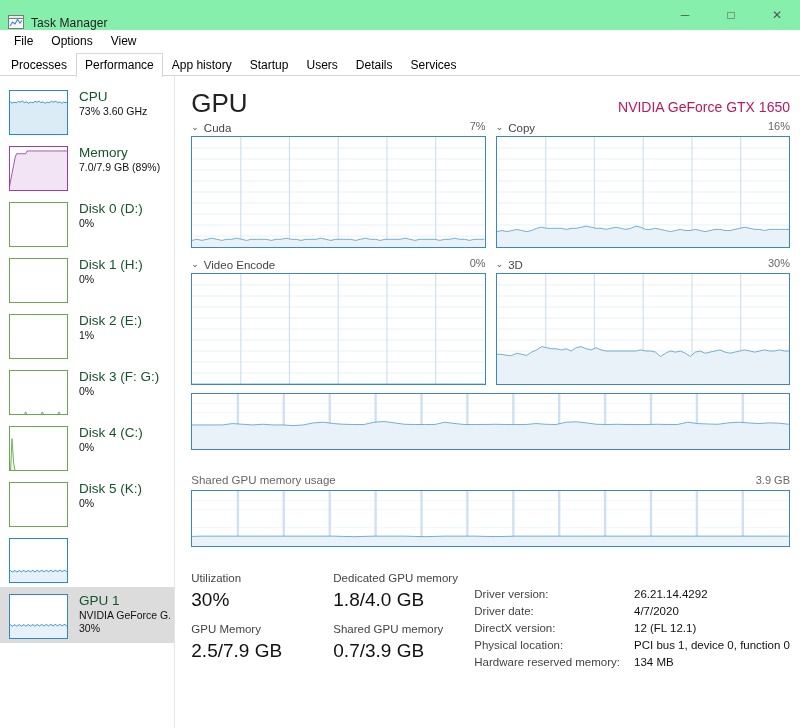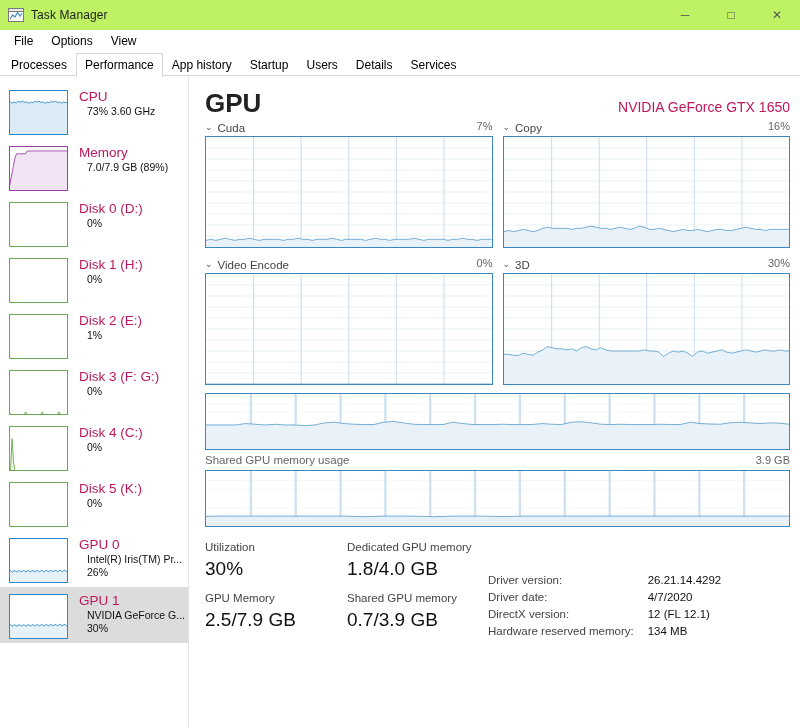--- a/index.html
+++ b/index.html
@@ -7,22 +7,22 @@
     margin: 0; padding: 0;
     width: 800px; height: 728px;
     background: #ffffff;
     font-family: "Liberation Sans", sans-serif;
     overflow: hidden;
   }
 
   
   #titlebar {
     height: 30px; width: 100%;
-    background: #bef264;
-    display: flex; align-items: center;
+    background: #86efac;
+    display: flex; align-items: flex-end;
     position: relative;
   }
   #titlebar .app-icon {
     width: 16px; height: 16px;
     margin-left: 8px; margin-right: 7px;
     flex: 0 0 auto;
   }
   #titlebar .title-text {
     font-size: 12px; color: #222; letter-spacing: .1px;
   }
@@ -103,36 +103,36 @@
   .res-item.selected { background: #dcdcdc; }
   .thumb {
     width: 59px; height: 45px;
     flex: 0 0 auto;
     margin-top: 2px;
     position: relative;
     overflow: hidden;
   }
   .thumb svg { display: block; width: 100%; height: 100%; }
   .res-text { padding-left: 11px; padding-top: 0px; overflow: hidden; }
-  .res-title { font-size: 13.5px; color: #be185d; line-height: 17px; white-space: nowrap; }
-  .res-sub { font-size: 10.5px; color: #111; line-height: 13px; white-space: nowrap; margin-left: 8px; }
+  .res-title { font-size: 13.5px; color: #14532d; line-height: 17px; white-space: nowrap; }
+  .res-sub { font-size: 10.5px; color: #111; line-height: 13px; white-space: nowrap; }
 
   
   #main {
     flex: 1 1 auto;
     position: relative;
     padding: 0 10px 0 16px;
     background: #fff;
   }
   #main-head {
     display: flex; align-items: baseline; justify-content: space-between;
     padding-top: 12px;
     height: 44px;
   }
-  #gpu-heading { font-size: 26px; color: #222; font-weight: bold; line-height: 30px; }
+  #gpu-heading { font-size: 26px; color: #222; font-weight: normal; line-height: 30px; }
   #gpu-model { font-size: 14px; color: #be185d; }
 
   .graph-label-row {
     display: flex; justify-content: space-between; align-items: baseline;
     font-size: 11.5px; color: #444;
     height: 16px;
   }
   .graph-label-row .lbl { display: flex; align-items: center; gap: 5px; }
   .chev { color: #555; font-size: 9px; line-height: 9px; display: inline-block; }
   .graph-label-row .val { color: #666; font-size: 11px; }
@@ -319,25 +319,20 @@
         </div>
       </div>
       <div class="res-item">
         <div class="thumb">
           <svg viewBox="0 0 59 45" preserveAspectRatio="none">
             <rect x="0.5" y="0.5" width="58" height="44" fill="#ffffff" stroke="#2a8ac8" stroke-width="1"></rect>
             <polygon points="0,45 0.00,33.30 1.51,32.43 3.03,34.14 4.54,33.25 6.05,32.41 7.56,34.11 9.08,33.19 10.59,32.38 12.10,34.08 13.62,33.14 15.13,32.35 16.64,34.05 18.15,33.09 19.67,32.32 21.18,34.03 22.69,33.04 24.21,32.30 25.72,34.00 27.23,32.99 28.74,32.27 30.26,33.97 31.77,32.93 33.28,32.25 34.79,33.94 36.31,32.88 37.82,32.23 39.33,33.92 40.85,32.83 42.36,32.20 43.87,33.89 45.38,32.79 46.90,32.18 48.41,33.86 49.92,32.74 51.44,32.16 52.95,33.84 54.46,32.69 55.97,32.14 57.49,33.81 59.00,32.65 59,45" fill="#e6f1f9"></polygon>
             <polyline points="0.00,33.30 1.51,32.43 3.03,34.14 4.54,33.25 6.05,32.41 7.56,34.11 9.08,33.19 10.59,32.38 12.10,34.08 13.62,33.14 15.13,32.35 16.64,34.05 18.15,33.09 19.67,32.32 21.18,34.03 22.69,33.04 24.21,32.30 25.72,34.00 27.23,32.99 28.74,32.27 30.26,33.97 31.77,32.93 33.28,32.25 34.79,33.94 36.31,32.88 37.82,32.23 39.33,33.92 40.85,32.83 42.36,32.20 43.87,33.89 45.38,32.79 46.90,32.18 48.41,33.86 49.92,32.74 51.44,32.16 52.95,33.84 54.46,32.69 55.97,32.14 57.49,33.81 59.00,32.65" fill="none" stroke="#2a8ac8" stroke-width="0.9"></polyline>
             <rect x="0.5" y="0.5" width="58" height="44" fill="none" stroke="#2a8ac8" stroke-width="1"></rect>
           </svg>
-        </div>
-        <div class="res-text">
-          <div class="res-title">GPU 0</div>
-          <div class="res-sub">Intel(R) Iris(TM) Pr...</div>
-          <div class="res-sub">26%</div>
         </div>
       </div>
       <div class="res-item selected">
         <div class="thumb">
           <svg viewBox="0 0 59 45" preserveAspectRatio="none">
             <rect x="0.5" y="0.5" width="58" height="44" fill="#ffffff" stroke="#2a8ac8" stroke-width="1"></rect>
             <polygon points="0,45 0.00,31.50 1.51,30.63 3.03,32.34 4.54,31.45 6.05,30.61 7.56,32.31 9.08,31.39 10.59,30.58 12.10,32.28 13.62,31.34 15.13,30.55 16.64,32.25 18.15,31.29 19.67,30.52 21.18,32.23 22.69,31.24 24.21,30.50 25.72,32.20 27.23,31.19 28.74,30.47 30.26,32.17 31.77,31.13 33.28,30.45 34.79,32.14 36.31,31.08 37.82,30.43 39.33,32.12 40.85,31.03 42.36,30.40 43.87,32.09 45.38,30.99 46.90,30.38 48.41,32.06 49.92,30.94 51.44,30.36 52.95,32.04 54.46,30.89 55.97,30.34 57.49,32.01 59.00,30.85 59,45" fill="#e6f1f9"></polygon>
             <polyline points="0.00,31.50 1.51,30.63 3.03,32.34 4.54,31.45 6.05,30.61 7.56,32.31 9.08,31.39 10.59,30.58 12.10,32.28 13.62,31.34 15.13,30.55 16.64,32.25 18.15,31.29 19.67,30.52 21.18,32.23 22.69,31.24 24.21,30.50 25.72,32.20 27.23,31.19 28.74,30.47 30.26,32.17 31.77,31.13 33.28,30.45 34.79,32.14 36.31,31.08 37.82,30.43 39.33,32.12 40.85,31.03 42.36,30.40 43.87,32.09 45.38,30.99 46.90,30.38 48.41,32.06 49.92,30.94 51.44,30.36 52.95,32.04 54.46,30.89 55.97,30.34 57.49,32.01 59.00,30.85" fill="none" stroke="#2a8ac8" stroke-width="0.9"></polyline>
             <rect x="0.5" y="0.5" width="58" height="44" fill="none" stroke="#2a8ac8" stroke-width="1"></rect>
           </svg>
@@ -498,21 +493,21 @@
             <line x1="0" y1="33.33" x2="100" y2="33.33" stroke="#cfe1f0" stroke-width="0.4"></line>
             <line x1="0" y1="50.00" x2="100" y2="50.00" stroke="#cfe1f0" stroke-width="0.4"></line>
             <line x1="0" y1="66.67" x2="100" y2="66.67" stroke="#cfe1f0" stroke-width="0.4"></line>
             <line x1="0" y1="83.33" x2="100" y2="83.33" stroke="#cfe1f0" stroke-width="0.4"></line>
             <polygon points="0,100 0.00,56.25 1.69,56.25 3.39,56.25 5.08,56.25 6.78,53.75 8.47,55.00 10.17,56.25 11.86,55.00 13.56,56.25 15.25,56.25 16.95,57.50 18.64,56.25 20.34,52.50 22.03,51.25 23.73,53.75 25.42,55.00 27.12,55.50 28.81,55.50 30.51,51.25 32.20,50.00 33.90,52.50 35.59,55.00 37.29,55.50 38.98,55.50 40.68,55.50 42.37,51.25 44.07,53.75 45.76,55.50 47.46,55.50 49.15,55.50 50.85,55.00 52.54,55.50 54.24,55.50 55.93,55.50 57.63,53.75 59.32,55.00 61.02,55.50 62.71,51.25 64.41,50.50 66.10,52.50 67.80,55.00 69.49,55.50 71.19,55.00 72.88,55.50 74.58,55.50 76.27,55.50 77.97,55.00 79.66,55.50 81.36,55.50 83.05,51.25 84.75,53.75 86.44,54.50 88.14,55.00 89.83,52.50 91.53,51.25 93.22,52.50 94.92,53.75 96.61,52.50 98.31,53.00 100.00,55.00 100,100" fill="#e9f2f9"></polygon>
             <polyline points="0.00,56.25 1.69,56.25 3.39,56.25 5.08,56.25 6.78,53.75 8.47,55.00 10.17,56.25 11.86,55.00 13.56,56.25 15.25,56.25 16.95,57.50 18.64,56.25 20.34,52.50 22.03,51.25 23.73,53.75 25.42,55.00 27.12,55.50 28.81,55.50 30.51,51.25 32.20,50.00 33.90,52.50 35.59,55.00 37.29,55.50 38.98,55.50 40.68,55.50 42.37,51.25 44.07,53.75 45.76,55.50 47.46,55.50 49.15,55.50 50.85,55.00 52.54,55.50 54.24,55.50 55.93,55.50 57.63,53.75 59.32,55.00 61.02,55.50 62.71,51.25 64.41,50.50 66.10,52.50 67.80,55.00 69.49,55.50 71.19,55.00 72.88,55.50 74.58,55.50 76.27,55.50 77.97,55.00 79.66,55.50 81.36,55.50 83.05,51.25 84.75,53.75 86.44,54.50 88.14,55.00 89.83,52.50 91.53,51.25 93.22,52.50 94.92,53.75 96.61,52.50 98.31,53.00 100.00,55.00" fill="none" stroke="#3e8ec4" stroke-width="0.7" vector-effect="non-scaling-stroke" stroke-linejoin="round"></polyline>
           </svg>
         </div>
     </div>
 
-    <div style="margin-top:4px">
+    <div style="margin-top:24px">
       <div class="graph-label-row">
         <span class="muted">Shared GPU memory usage</span>
         <span class="val">3.9 GB</span>
       </div>
       <div class="chartbox" style="height:57px">
           <svg viewBox="0 0 100 100" preserveAspectRatio="none">
             <line x1="7.69" y1="0" x2="7.69" y2="100" stroke="#cfe1f0" stroke-width="0.4"></line>
             <line x1="15.38" y1="0" x2="15.38" y2="100" stroke="#cfe1f0" stroke-width="0.4"></line>
             <line x1="23.08" y1="0" x2="23.08" y2="100" stroke="#cfe1f0" stroke-width="0.4"></line>
             <line x1="30.77" y1="0" x2="30.77" y2="100" stroke="#cfe1f0" stroke-width="0.4"></line>
@@ -557,20 +552,24 @@
           </tr>
           <tr>
             <td class="k">Driver date:</td>
             <td class="v">4/7/2020</td>
           </tr>
           <tr>
             <td class="k">DirectX version:</td>
             <td class="v">12 (FL 12.1)</td>
           </tr>
           <tr>
+            <td class="k">Physical location:</td>
+            <td class="v">PCI bus 1, device 0, function 0</td>
+          </tr>
+          <tr>
             <td class="k">Hardware reserved memory:</td>
             <td class="v">134 MB</td>
           </tr>
         </tbody>
           </table>
       </div>
     </div>
 
   </div>
 </div>

